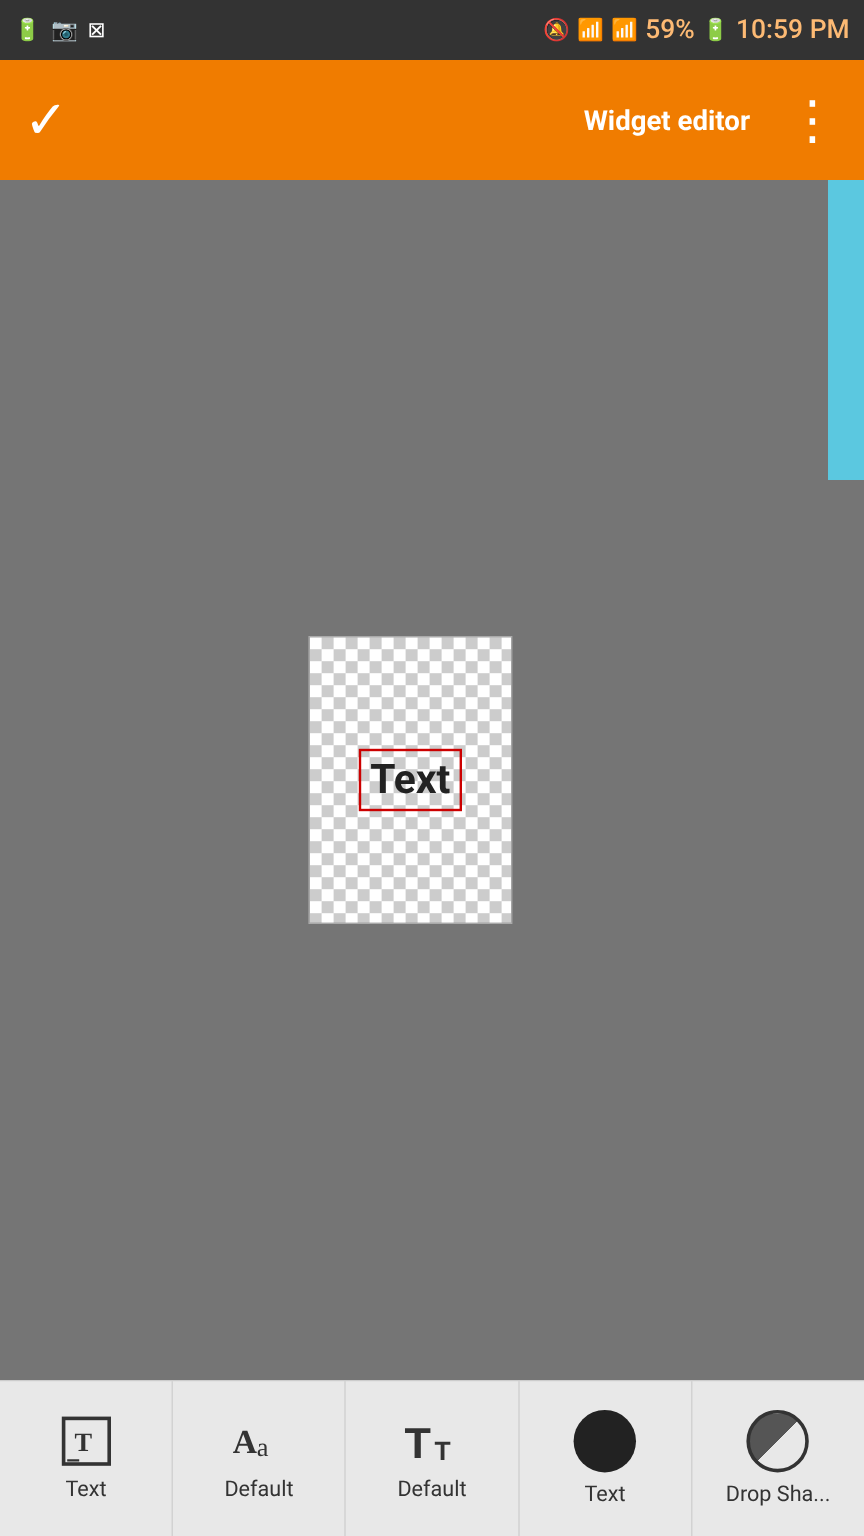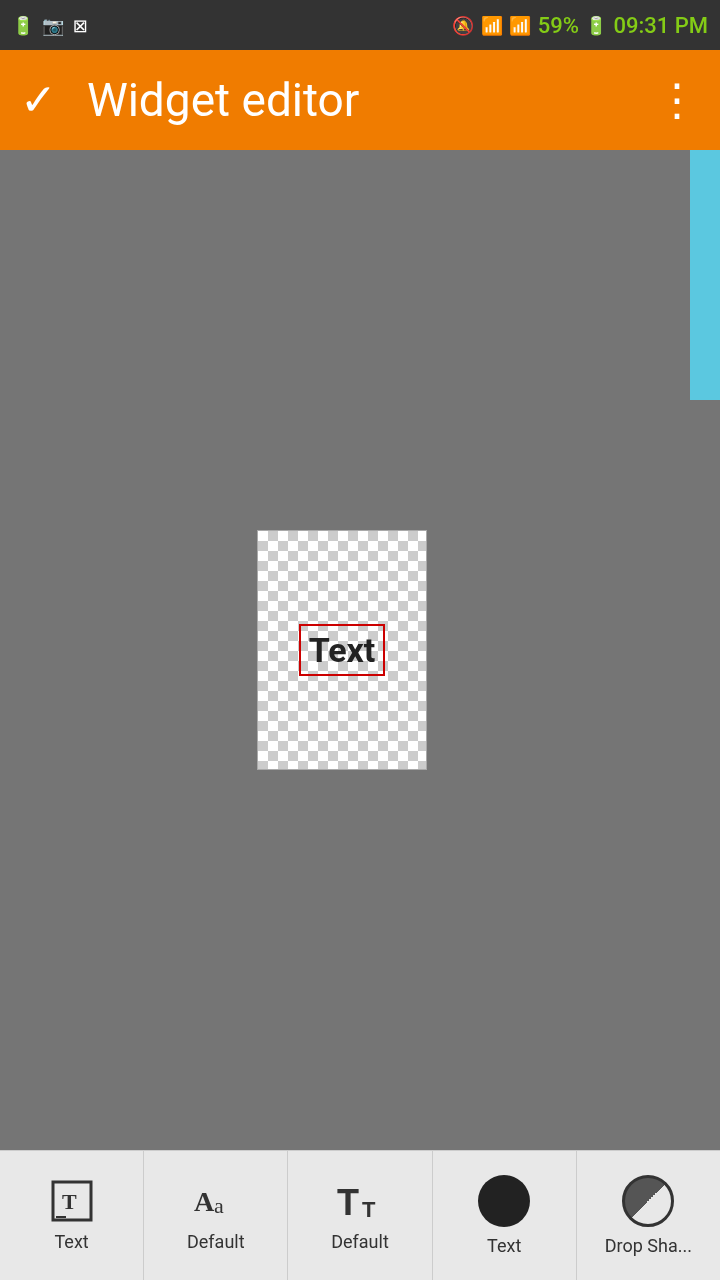--- a/index.html
+++ b/index.html
@@ -35,44 +35,45 @@
       gap: 6px;
       font-size: 22px;
       color: white;
     }
     .status-icon {
       color: white;
       font-size: 18px;
     }
     .status-time {
       font-size: 22px;
-      color: #84cc16;
+      color: #fdba74;
       font-weight: 500;
     }
 
     
     .app-bar {
       width: 720px;
       height: 100px;
       background: #F07C00;
       display: flex;
       align-items: center;
       padding: 0 20px;
       gap: 30px;
     }
     .app-bar-check {
       color: white;
       font-size: 44px;
       cursor: pointer;
     }
     .app-bar-title {
       color: white;
-      font-size: 46px;
-      font-weight: 400;
+      font-size: 23px;
+      font-weight: 700;
       flex: 1;
+      text-align: right;
     }
     .app-bar-more {
       color: white;
       font-size: 44px;
       cursor: pointer;
       letter-spacing: 1px;
     }
 
     
     .canvas-area {
@@ -201,21 +202,21 @@
     <span class="status-icon">🔋</span>
     <span class="status-icon">📷</span>
     <span class="status-icon">⊠</span>
   </div>
   <div class="status-bar-right">
     <span class="status-icon">🔕</span>
     <span class="status-icon">📶</span>
     <span class="status-icon">📶</span>
     <span class="status-time">59%</span>
     <span class="status-icon">🔋</span>
-    <span class="status-time">09:31 PM</span>
+    <span class="status-time">10:59 PM</span>
   </div>
 </div>
 
 <div class="app-bar">
   <span class="app-bar-check">✓</span>
   <span class="app-bar-title">Widget editor</span>
   <span class="app-bar-more">⋮</span>
 </div>
 
 <div class="canvas-area">

